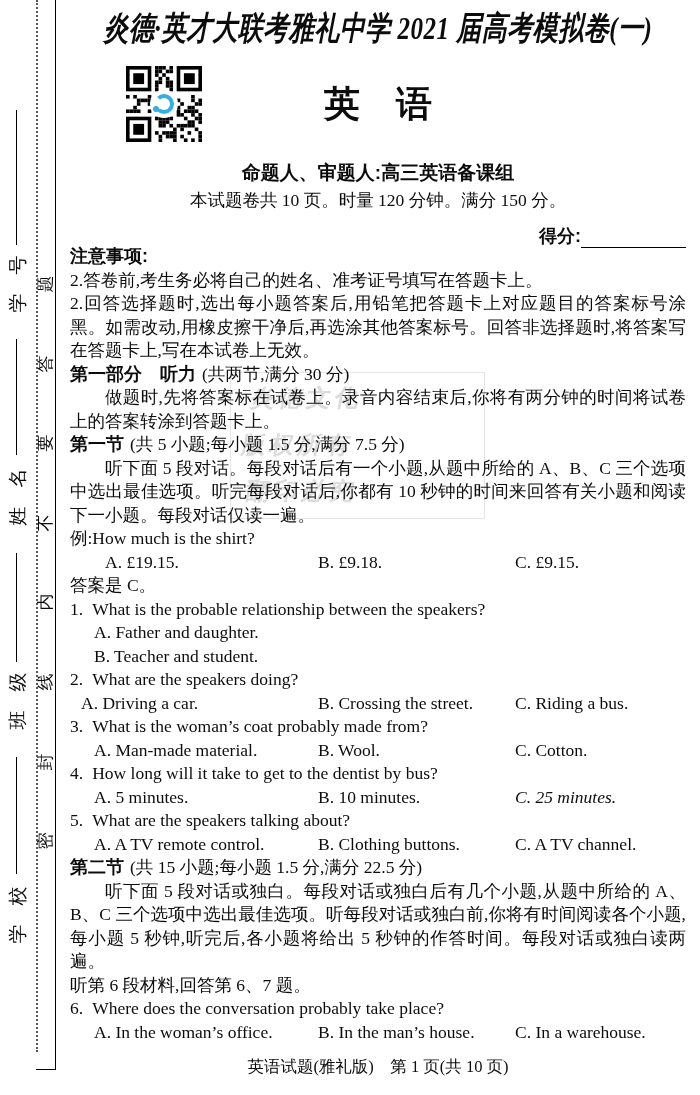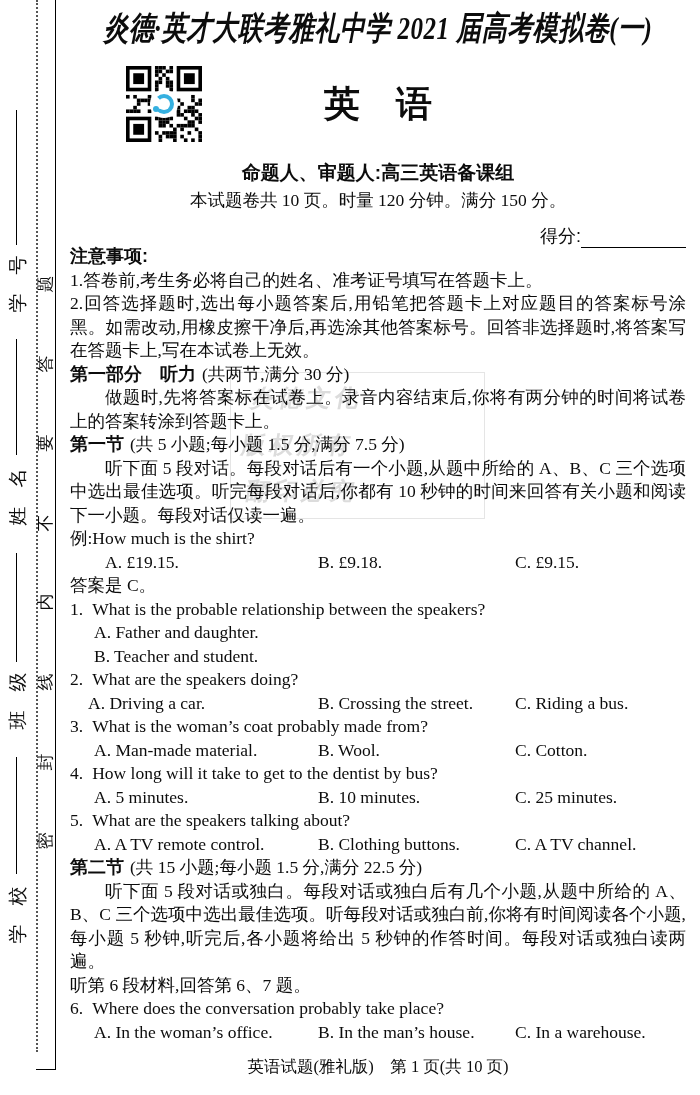--- a/index.html
+++ b/index.html
@@ -29,21 +29,21 @@
   .qr-ring{position:relative;width:12px;height:12px;border:4px solid #35b0e0;border-radius:50%;
            border-left-color:#ffffff;}
   .qr-ring::after{content:'';position:absolute;width:6px;height:6px;background:#35b0e0;border-radius:50%;
            left:-5px;bottom:-2px;}
   .subject{position:absolute;top:80px;left:70px;width:616px;text-align:center;font-size:36px;font-weight:bold;
            font-family:"Liberation Sans",sans-serif;z-index:1;}
   .setters{position:absolute;top:160px;left:70px;width:616px;text-align:center;font-size:19px;font-weight:bold;
            font-family:"Liberation Sans",sans-serif;z-index:1;}
   .paper-info{position:absolute;top:188px;left:70px;width:616px;text-align:center;font-size:17.5px;z-index:1;}
   .score-row{position:absolute;top:224px;right:14px;font-size:18px;z-index:1;}
-  .score-label{font-family:"Liberation Sans",sans-serif;font-weight:normal;}
+  .score-label{font-family:"Liberation Sans",sans-serif;font-weight:bold;}
   .score-blank{display:inline-block;width:105px;height:18px;border-bottom:1.6px solid #000;vertical-align:bottom;}
   
   .flow{position:absolute;left:70px;top:245px;width:616px;font-size:17.5px;line-height:23.5px;z-index:1;}
   .flow>div{line-height:23.5px;}
   .hd{font-family:"Liberation Sans",sans-serif;font-weight:bold;font-size:18px;}
   .meta{margin-left:6px;}
   .para{text-align:justify;}
   .indent{text-indent:2em;}
   .optrow{position:relative;height:23.5px;}
   .opt{position:absolute;top:0;white-space:nowrap;}
@@ -204,21 +204,21 @@
     </div>
   <div class="subject">英　语</div>
   <div class="setters">命题人、审题人:高三英语备课组</div>
   <div class="paper-info">本试题卷共 10 页。时量 120 分钟。满分 150 分。</div>
   <div class="score-row">
     <span class="score-label">得分:</span><span class="score-blank"></span>
   </div>
 
   <div class="flow">
     <div><span class="hd">注意事项:</span></div>
-    <div>1.答卷前,考生务必将自己的姓名、准考证号填写在答题卡上。</div>
+    <div>2.答卷前,考生务必将自己的姓名、准考证号填写在答题卡上。</div>
     <div class="para">2.回答选择题时,选出每小题答案后,用铅笔把答题卡上对应题目的答案标号涂黑。如需改动,用橡皮擦干净后,再选涂其他答案标号。回答非选择题时,将答案写在答题卡上,写在本试卷上无效。</div>
 
     <div>
       <span class="hd">第一部分　听力</span><span class="meta">(共两节,满分 30 分)</span>
     </div>
     <div class="para indent">做题时,先将答案标在试卷上。录音内容结束后,你将有两分钟的时间将试卷上的答案转涂到答题卡上。</div>
 
     <div>
       <span class="hd">第一节</span><span class="meta">(共 5 小题;每小题 1.5 分,满分 7.5 分)</span>
     </div>
@@ -231,35 +231,35 @@
         <div class="opt" style="left: 445px;">C. £9.15.</div>
       </div>
     <div>答案是 C。</div>
 
     <div id="questions-1-5">
         <div class="qline"><span class="qnum">1.</span><span>What is the probable relationship between the speakers?</span></div>
         <div class="opt-stacked">A. Father and daughter.</div>
         <div class="opt-stacked">B. Teacher and student.</div>
         <div class="qline"><span class="qnum">2.</span><span>What are the speakers doing?</span></div>
         <div class="optrow">
-          <div class="opt" style="left: 18px;">A. Driving a car.</div>
+          <div class="opt" style="left: 11px;">A. Driving a car.</div>
           <div class="opt" style="left: 248px;">B. Crossing the street.</div>
           <div class="opt" style="left: 445px;">C. Riding a bus.</div>
         </div>
         <div class="qline"><span class="qnum">3.</span><span>What is the woman’s coat probably made from?</span></div>
         <div class="optrow">
           <div class="opt" style="left: 24px;">A. Man-made material.</div>
           <div class="opt" style="left: 248px;">B. Wool.</div>
           <div class="opt" style="left: 445px;">C. Cotton.</div>
         </div>
         <div class="qline"><span class="qnum">4.</span><span>How long will it take to get to the dentist by bus?</span></div>
         <div class="optrow">
           <div class="opt" style="left: 24px;">A. 5 minutes.</div>
           <div class="opt" style="left: 248px;">B. 10 minutes.</div>
-          <div class="opt" style="left: 445px;">C. 25 minutes.</div>
+          <div class="opt" style="left: 445px; font-style: italic;">C. 25 minutes.</div>
         </div>
         <div class="qline"><span class="qnum">5.</span><span>What are the speakers talking about?</span></div>
         <div class="optrow">
           <div class="opt" style="left: 24px;">A. A TV remote control.</div>
           <div class="opt" style="left: 248px;">B. Clothing buttons.</div>
           <div class="opt" style="left: 445px;">C. A TV channel.</div>
         </div>
       </div>
 
     <div>

